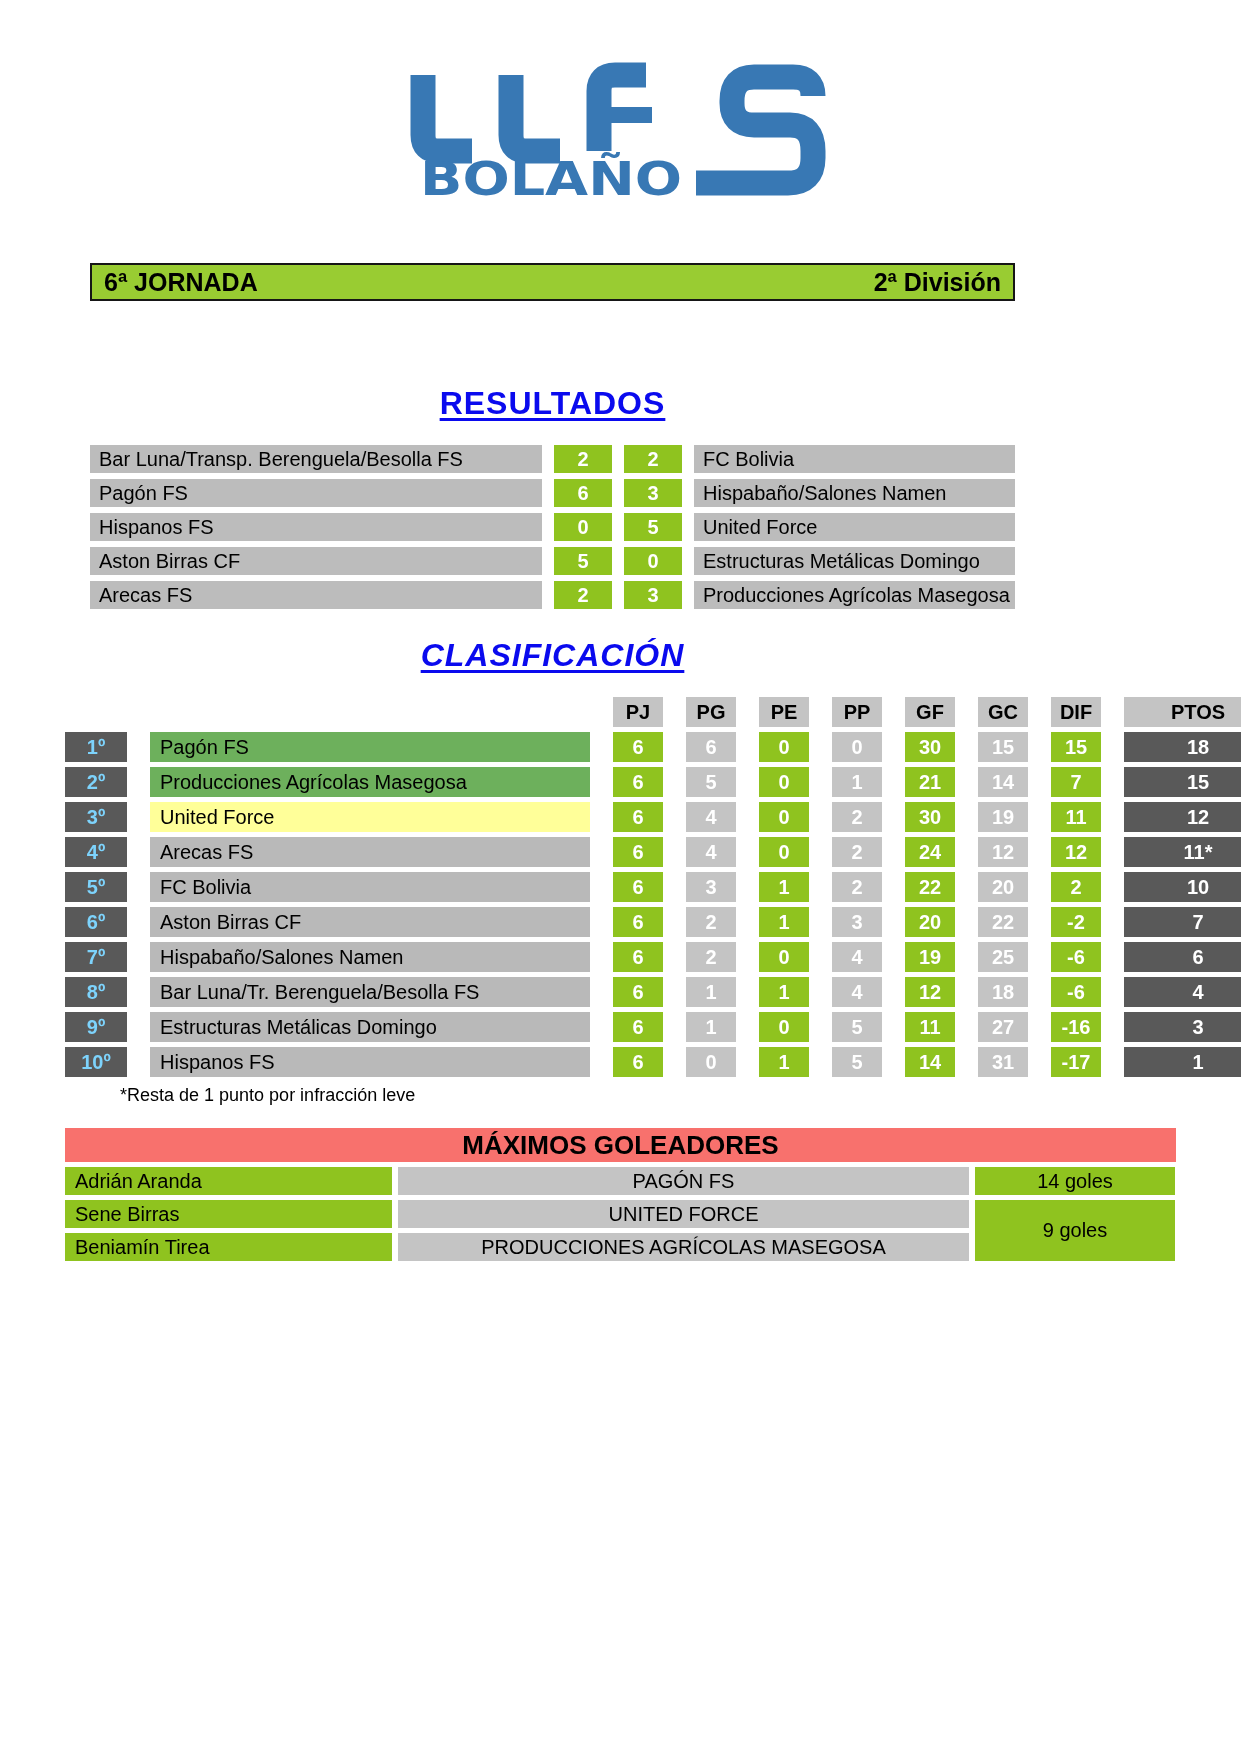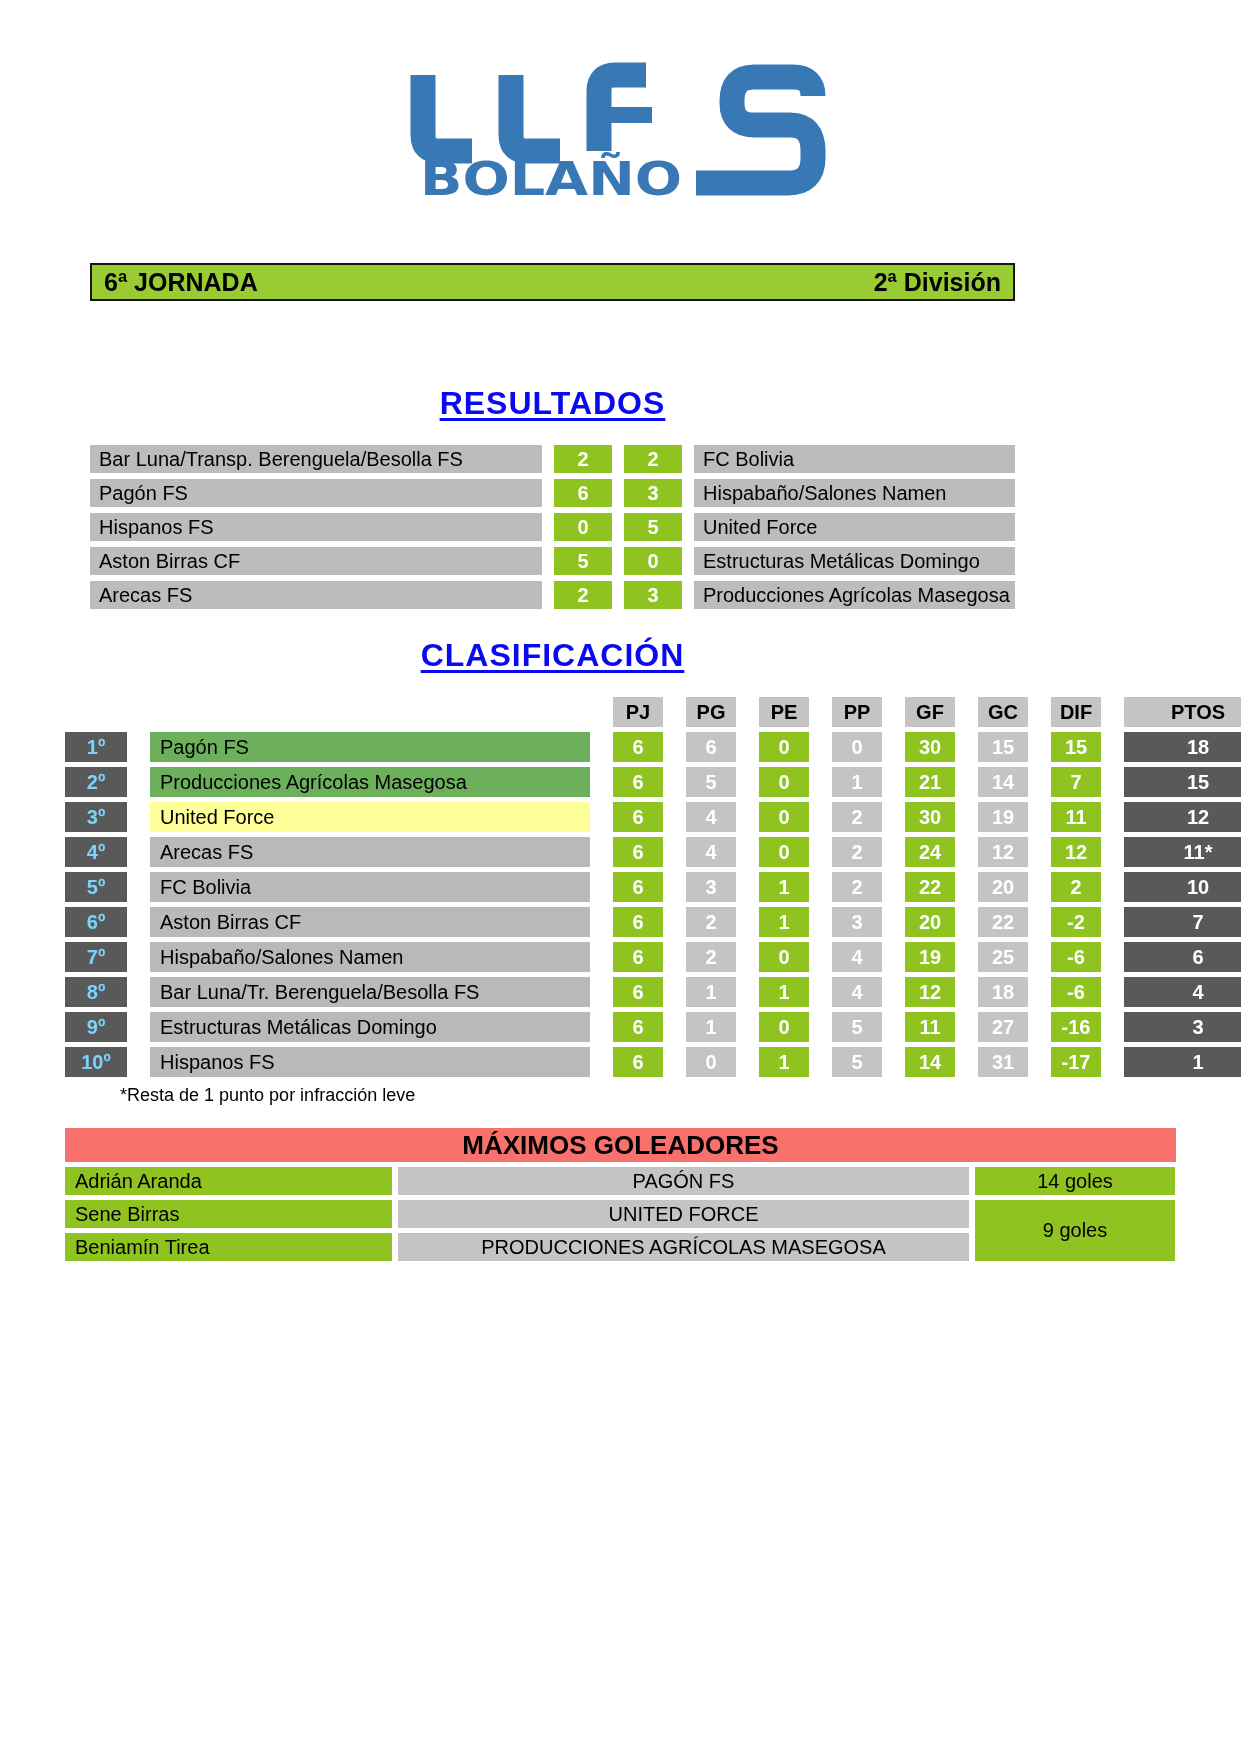--- a/index.html
+++ b/index.html
@@ -13,21 +13,21 @@
   .jornada-bar{position:absolute;left:90px;top:263px;width:925px;height:38px;
     background:#99CC32;border:2px solid #161616;box-sizing:border-box;
     display:flex;justify-content:space-between;align-items:center;padding:12px 12px;
     font-size:25px;font-weight:bold;}
 
   
   .sec-title{position:absolute;left:90px;width:925px;text-align:center;
     color:#0A0AEE;font-size:32px;font-weight:bold;letter-spacing:1px;
     text-decoration:underline;text-decoration-thickness:3px;text-underline-offset:4px;}
   .t-resultados{top:385px;}
-  .t-clasificacion{top:637px;}
+  .t-clasificacion{top:637px;font-style:italic;}
 
   
   .results{position:absolute;left:90px;top:445px;width:925px;}
   .r-row{display:grid;grid-template-columns:452px 58px 58px 1fr;column-gap:11px;
     height:28px;margin-bottom:6px;gap:12px;}
   .r-team{background:#BCBCBC;display:flex;align-items:center;padding:0 9px;
     font-size:20px;white-space:nowrap;overflow:hidden;}
   .r-score{background:#8FC31F;color:#fff;font-weight:bold;font-size:20px;
     display:flex;align-items:center;justify-content:center;}
 

